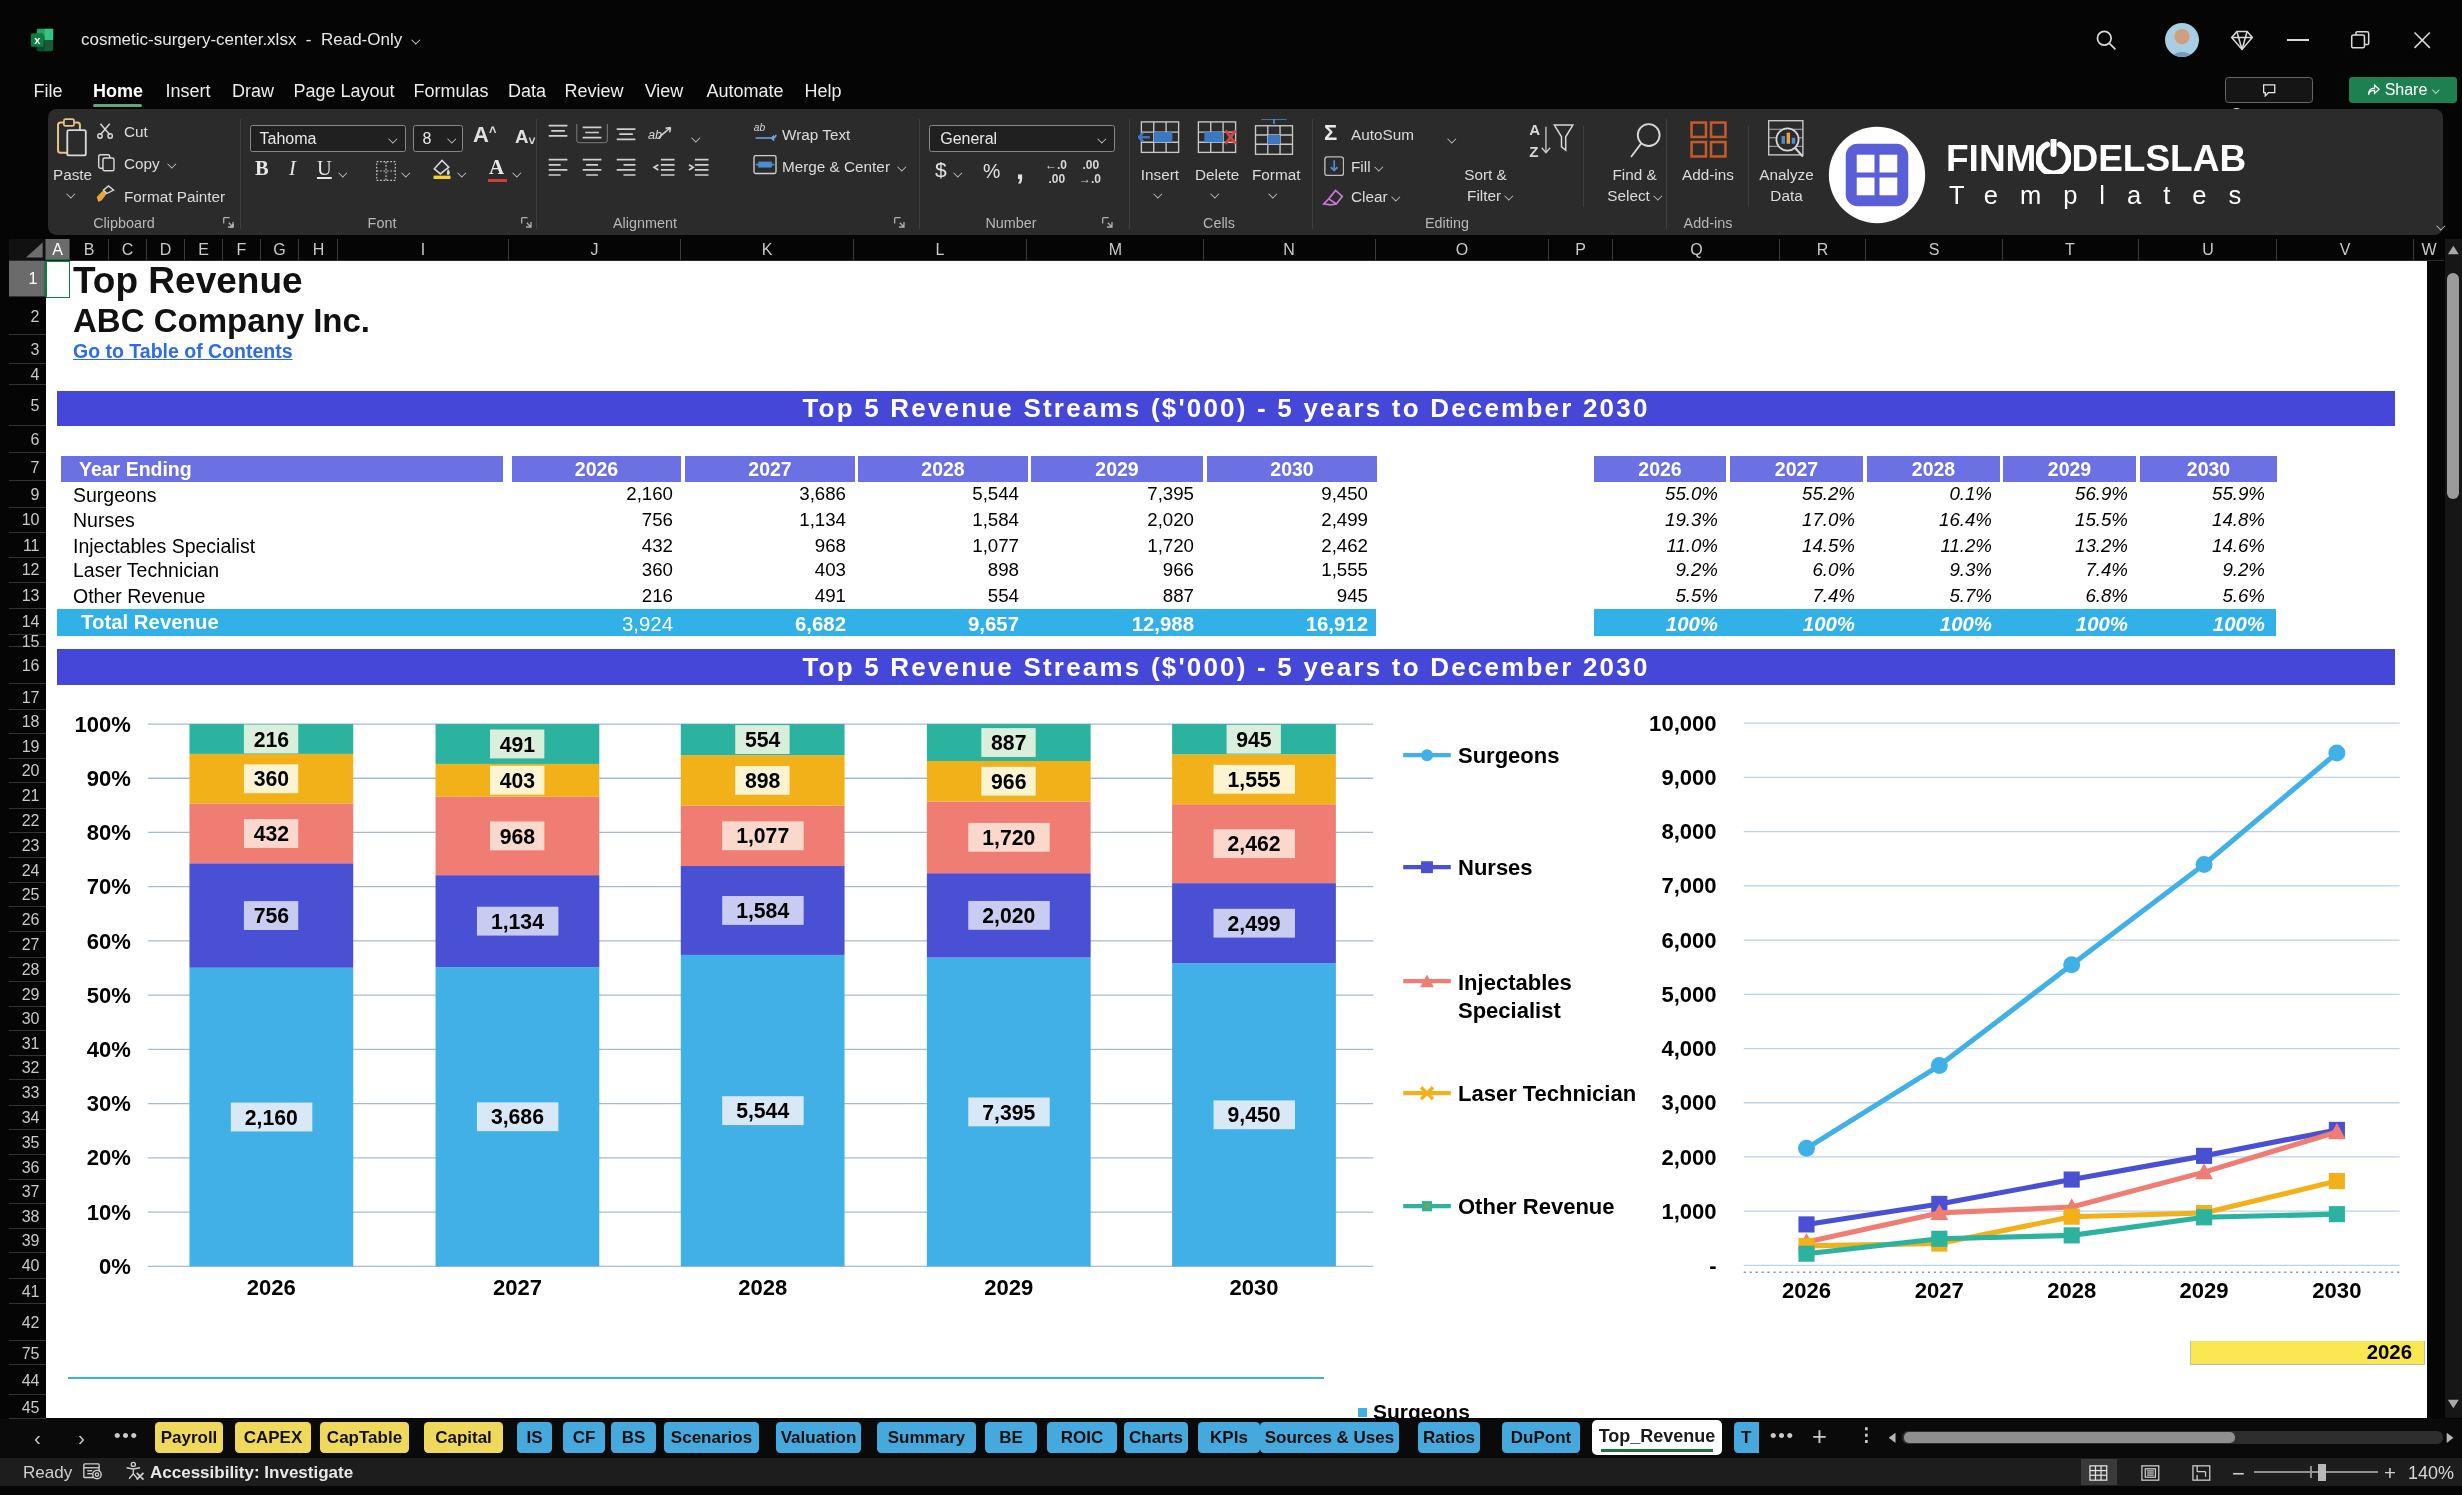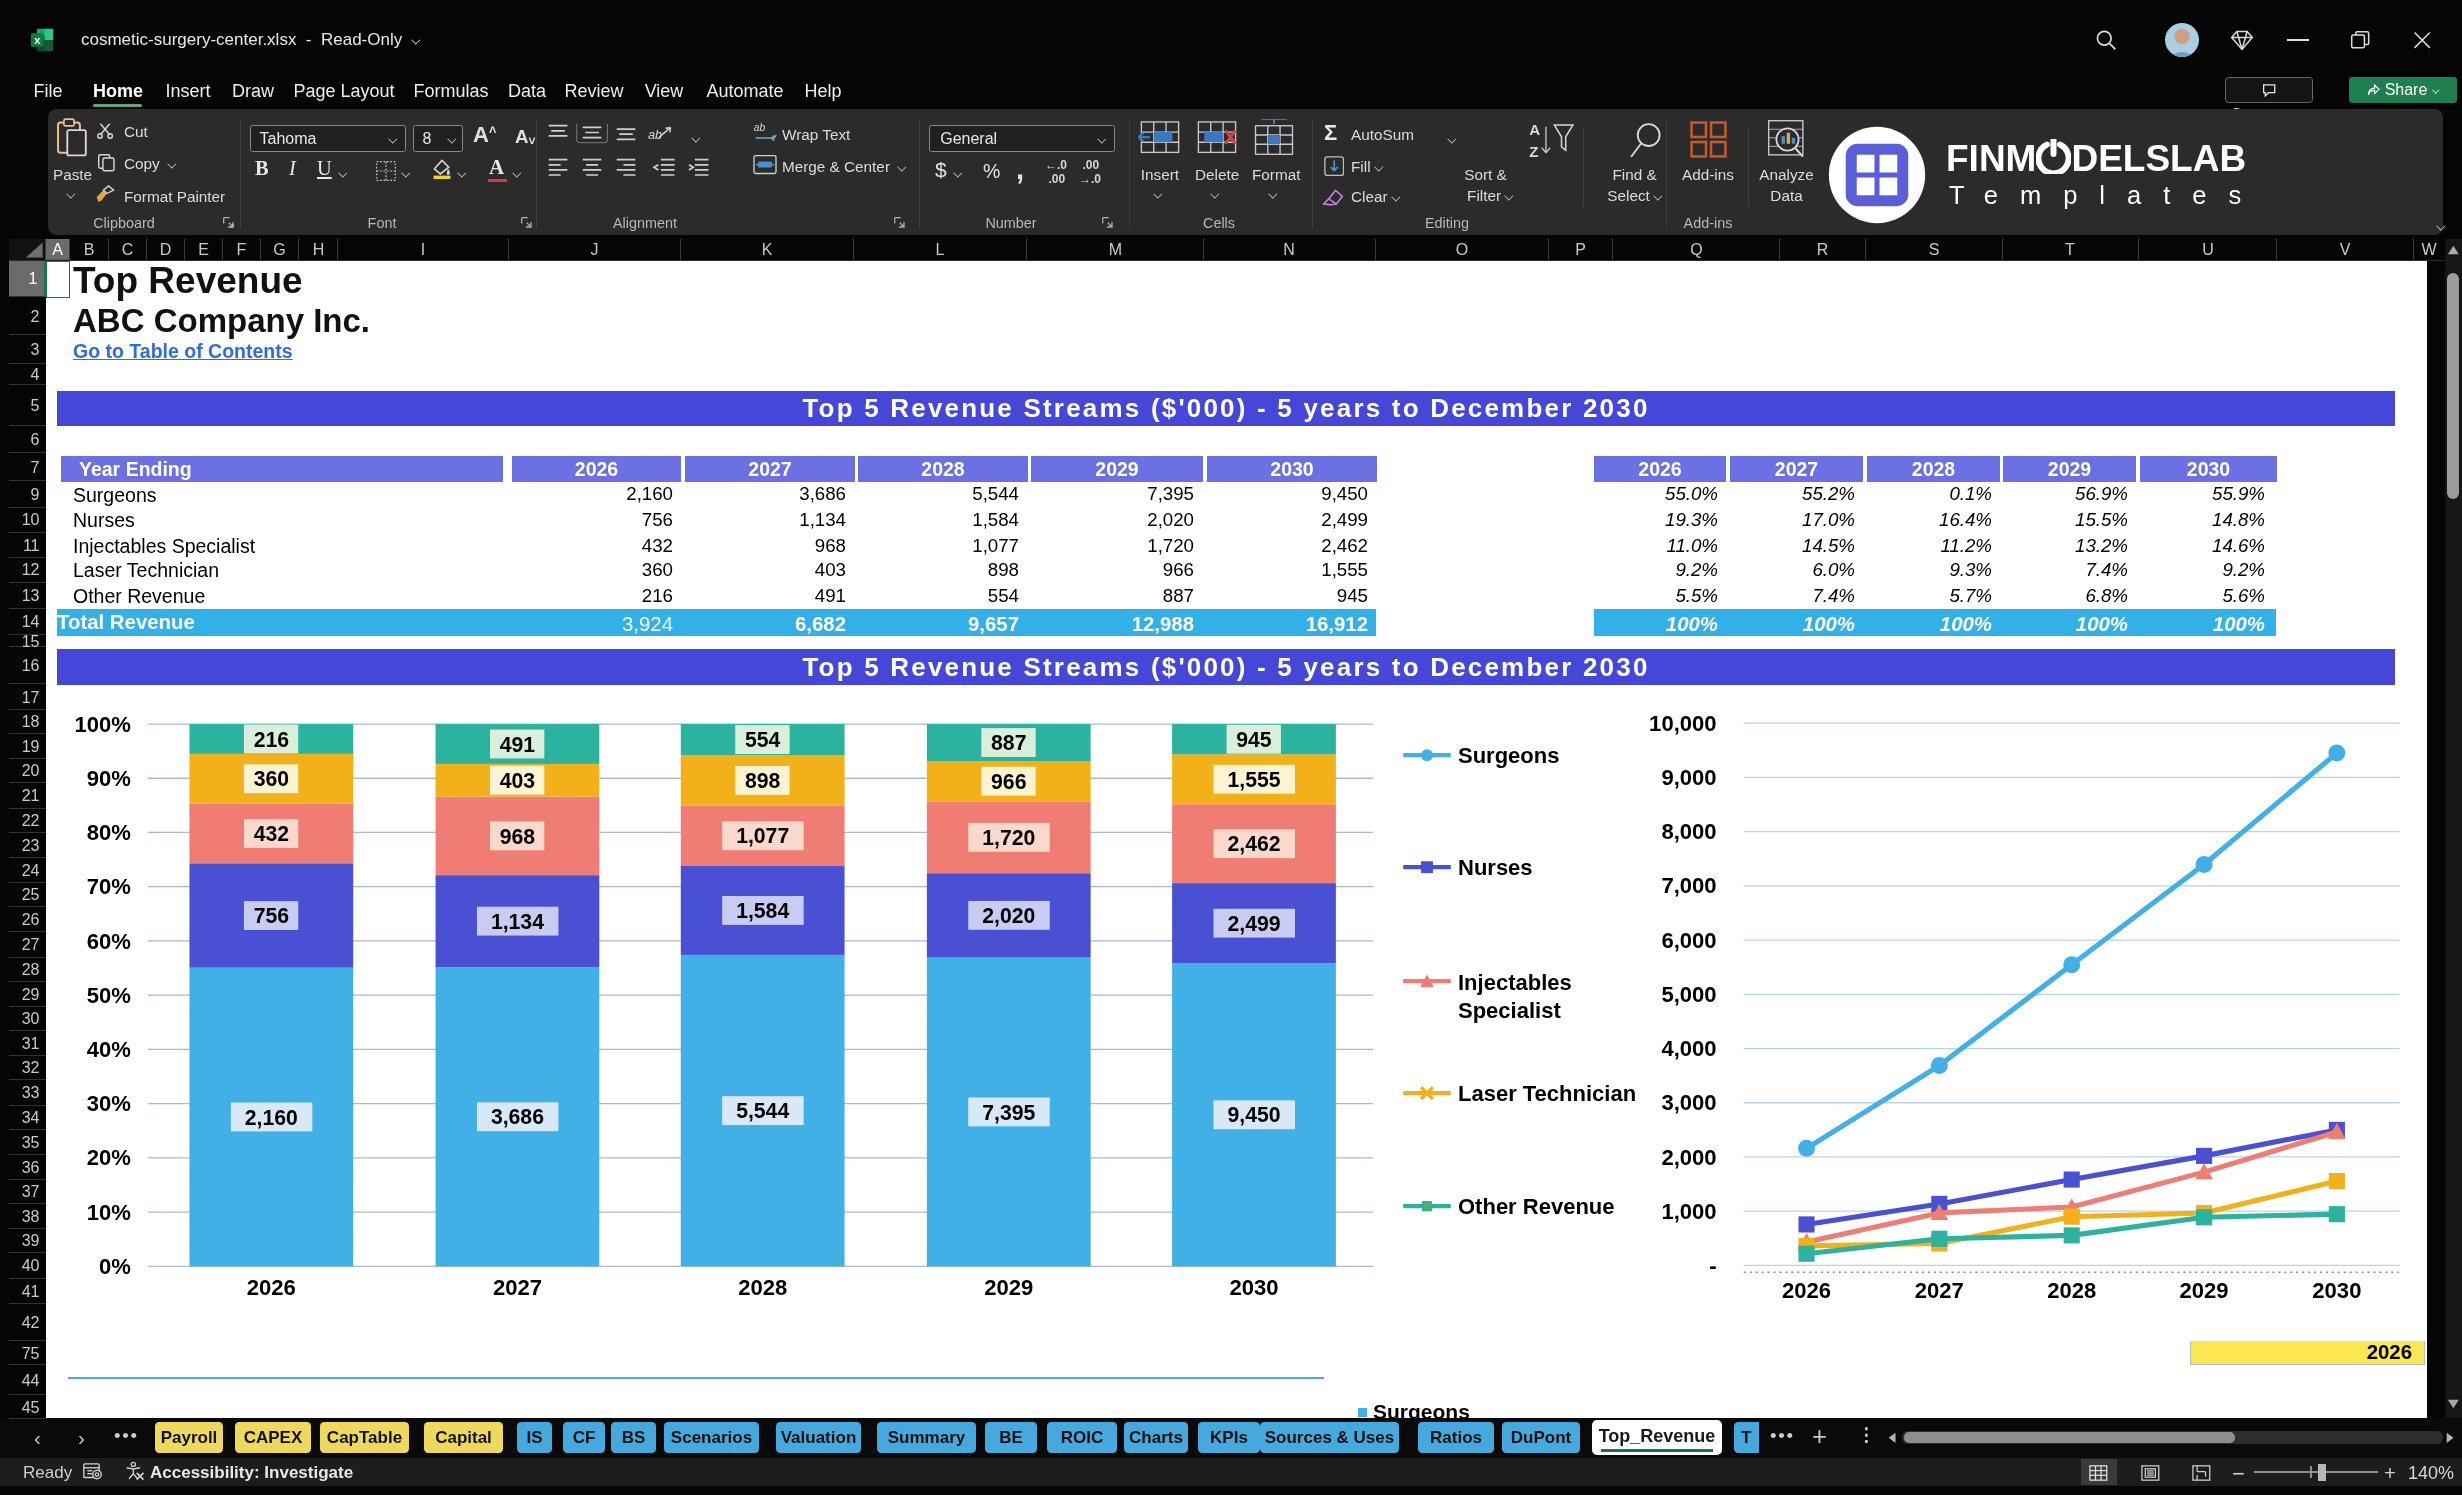--- a/index.html
+++ b/index.html
@@ -478,21 +478,21 @@
 <div class="num" style="left:719px;top:613px;width:127px;color:#fff;font-weight:bold;font-size:20.4px">6,682</div>
 <div class="num" style="left:892px;top:613px;width:127px;color:#fff;font-weight:bold;font-size:20.4px">9,657</div>
 <div class="num" style="left:1067px;top:613px;width:127px;color:#fff;font-weight:bold;font-size:20.4px">12,988</div>
 <div class="num" style="left:1241px;top:613px;width:127px;color:#fff;font-weight:bold;font-size:20.4px">16,912</div>
 <div class="pct" style="left:1599px;top:613px;width:119px;color:#fff;font-weight:bold;font-size:20.4px">100%</div>
 <div class="pct" style="left:1736px;top:613px;width:119px;color:#fff;font-weight:bold;font-size:20.4px">100%</div>
 <div class="pct" style="left:1873px;top:613px;width:119px;color:#fff;font-weight:bold;font-size:20.4px">100%</div>
 <div class="pct" style="left:2009px;top:613px;width:119px;color:#fff;font-weight:bold;font-size:20.4px">100%</div>
 <div class="pct" style="left:2146px;top:613px;width:119px;color:#fff;font-weight:bold;font-size:20.4px">100%</div>
 
-<div class="a" style="left:57px;top:609px;width:1319px;height:27px;background:#31b1e7;color:#fff;font-weight:bold;font-size:20.4px;line-height:27px"><span style="">Total Revenue</span></div>
+<div class="a" style="left:57px;top:609px;width:1319px;height:27px;background:#31b1e7;color:#fff;font-weight:bold;font-size:20.4px;line-height:27px"><span style="padding-left:24px">Total Revenue</span></div>
 <div class="a" style="left:1594px;top:609px;width:682px;height:27px;background:#31b1e7"></div>
 
 <div class="a" style="left:57px;top:649px;width:2338px;height:36px;background:#4547d9;color:#fff;font-weight:bold;font-size:26px;letter-spacing:2.2px;text-align:center;line-height:36px">Top 5 Revenue Streams ($'000) - 5 years to December 2030</div>
 
 <svg class="a" style="left:68px;top:713px" width="1324" height="594" viewBox="0 0 1560 700">
 <line x1="94" y1="13.0" x2="1538" y2="13.0" stroke="#a6bad6" stroke-width="1.5"></line>
 <line x1="94" y1="76.9" x2="1538" y2="76.9" stroke="#a6bad6" stroke-width="1.5"></line>
 <line x1="94" y1="140.8" x2="1538" y2="140.8" stroke="#a6bad6" stroke-width="1.5"></line>
 <line x1="94" y1="204.7" x2="1538" y2="204.7" stroke="#a6bad6" stroke-width="1.5"></line>
 <line x1="94" y1="268.6" x2="1538" y2="268.6" stroke="#a6bad6" stroke-width="1.5"></line>
@@ -710,21 +710,21 @@
 <div class="tabb" style="left:563px;width:42px">CF</div>
 <div class="tabb" style="left:611px;width:45px">BS</div>
 <div class="tabb" style="left:664px;width:95px">Scenarios</div>
 <div class="tabb" style="left:776px;width:85px">Valuation</div>
 <div class="tabb" style="left:877px;width:99px">Summary</div>
 <div class="tabb" style="left:985px;width:52px">BE</div>
 <div class="tabb" style="left:1047px;width:70px">ROIC</div>
 <div class="tabb" style="left:1124px;width:64px">Charts</div>
 <div class="tabb" style="left:1198px;width:62px">KPIs</div>
 <div class="tabb" style="left:1260px;width:139px">Sources &amp; Uses</div>
-<div class="tabb" style="left:1418px;width:76px">Ratios</div>
+<div class="tabb" style="left:1418px;width:62px">Ratios</div>
 <div class="tabb" style="left:1502px;width:78px">DuPont</div>
 <div class="a" style="left:1592px;top:1420px;width:130px;height:35px;border-radius:5.1px;background:#fff;color:#1a1a1a;font-size:18px;font-weight:bold;text-align:center;line-height:32px">Top_Revenue<div style="position:absolute;left:9.3px;right:9.3px;bottom:3.4px;height:2.5px;background:#1e7145"></div></div>
 <div class="tabb" style="left:1734px;width:24.6px;border-top-right-radius:0;border-bottom-right-radius:0">T</div>
 <div class="a" style="left:1770px;top:1425px;color:#c9c9c9;font-size:18.7px;letter-spacing:1.7px">•••</div>
 <div class="a" style="left:1812px;top:1422px;color:#c9c9c9;font-size:25.5px;font-weight:300">+</div>
 <div class="a" style="left:1857px;top:1424px;color:#c9c9c9;font-size:18.7px;font-weight:bold">⋮</div>
 <svg class="a" style="left:1887px;top:1431px" width="10.2" height="13.6" viewBox="0 0 12 16">
       <path d="M10 2 L2 8 L10 14 Z" fill="#b5b5b5"></path>
     </svg>
 <div class="a" style="left:1902px;top:1431px;width:541px;height:12.7px;background:#2e2e2e;border-radius:6px"></div>

